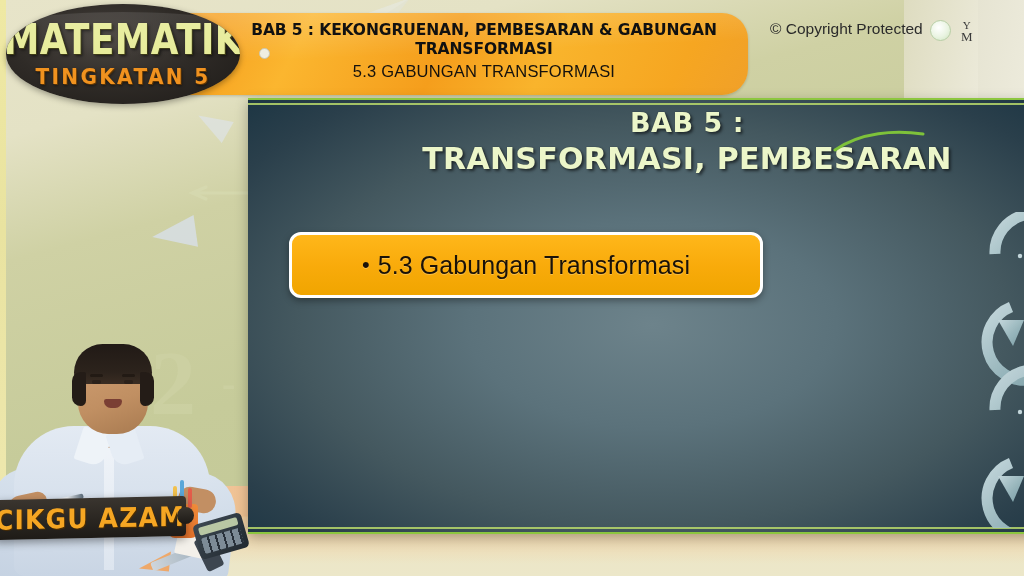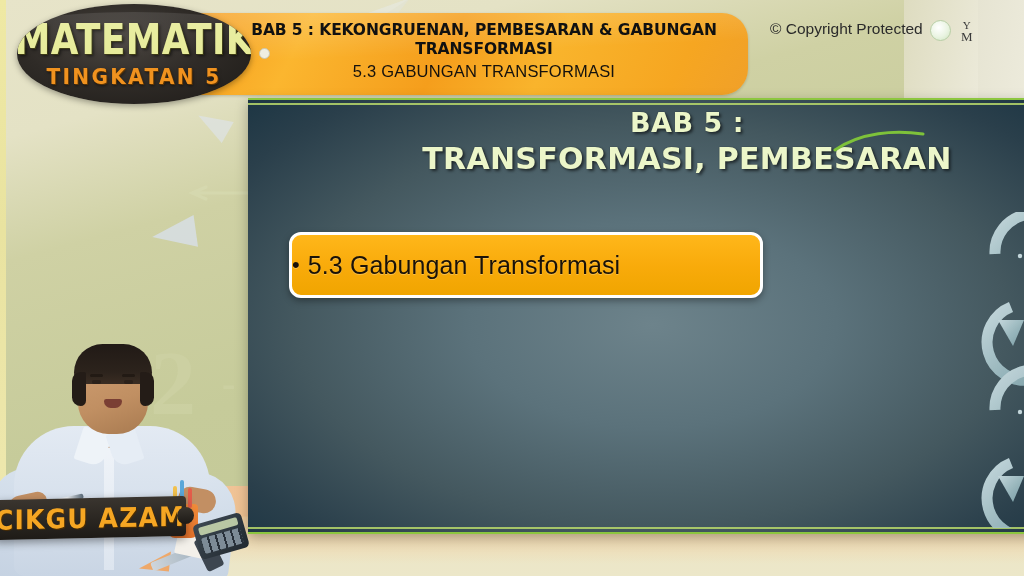--- a/index.html
+++ b/index.html
@@ -162,21 +162,20 @@
   }
 
   
   .logo{
     position:absolute;left:6px;top:4px;width:234px;height:100px;
     background:radial-gradient(ellipse at 42% 38%,#4a4540 0%,#2f2b27 48%,#1d1a17 100%);
     border-radius:50%;
     box-shadow:0 2px 6px rgba(0,0,0,.35);
     display:flex;flex-direction:column;align-items:center;justify-content:center;
     overflow:hidden;
-    margin-left:11px;
   }
   .logo:after{
     content:"";position:absolute;left:-10%;top:8%;width:120%;height:44%;
     background:linear-gradient(180deg,rgba(255,255,255,.10),rgba(255,255,255,0));
     border-radius:50%;pointer-events:none;
   }
   .logo-main{
     font-family:"DejaVu Sans",sans-serif;
     font-weight:700;font-size:35px;letter-spacing:.5px;line-height:1;
     color:#e7ec9a;
@@ -274,21 +273,21 @@
   .swoosh{
     position:absolute;left:585px;top:28px;width:92px;height:26px;
     pointer-events:none;
   }
 
   .bullet-box{
     position:absolute;left:41px;top:132px;width:468px;height:60px;
     background:linear-gradient(180deg,#ffb71a 0%,#f9ab0b 50%,#f0a500 100%);
     border:3px solid #ffffff;border-radius:12px;
     box-shadow:0 3px 7px rgba(0,0,0,.35);
-    display:flex;align-items:center;
+    display:flex;align-items:center;justify-content:center;
   }
   .bullet-txt{
     font-family:"Liberation Sans",sans-serif;
     font-size:25px;color:#1a1208;letter-spacing:.1px;
     text-shadow:0 1px 0 rgba(255,255,255,.25);
   }
   .bullet-dot{font-size:22px;margin-right:8px;position:relative;top:-2px;}
 
   .arrows-graphic{
     position:absolute;right:24px;top:112px;width:140px;height:316px;

